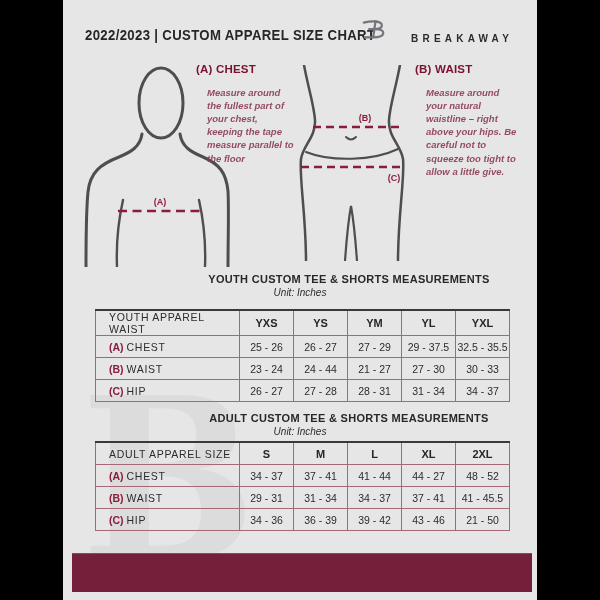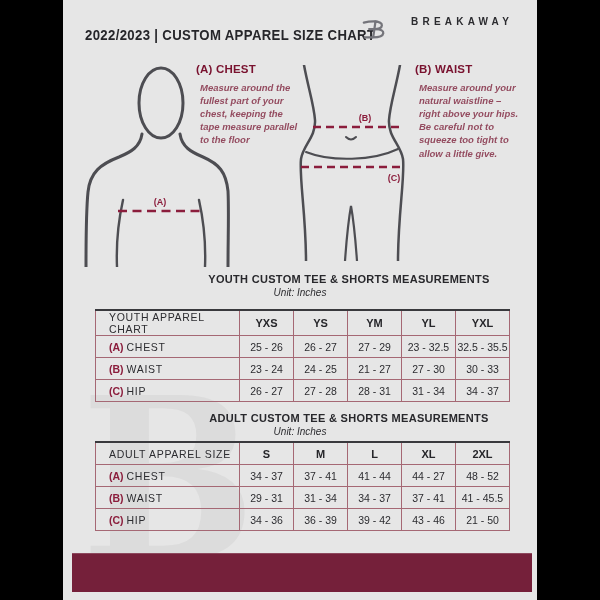--- a/index.html
+++ b/index.html
@@ -11,30 +11,30 @@
   .watermark{position:absolute;left:18px;top:368px;font-size:225px;line-height:1;
              font-family:"DejaVu Serif",serif;font-weight:bold;color:#dcdcdc;z-index:0;
              transform:scaleX(.92);transform-origin:left top;}
 
   .layer{position:absolute;inset:0;z-index:1;}
 
   
   .header-title{position:absolute;left:22px;top:26px;font-size:15.5px;font-weight:bold;
                 color:#26262a;letter-spacing:.4px;transform:scaleX(.85);transform-origin:left center;
                 white-space:nowrap;}
-  .brand{position:absolute;right:24px;top:16px;display:flex;align-items:flex-start;gap:22px;}
+  .brand{position:absolute;right:24px;top:16px;display:flex;align-items:flex-end;gap:22px;}
   .brand-text{font-size:10px;font-weight:bold;color:#2b2b2f;letter-spacing:4.2px;}
   .logo-svg{display:block;}
 
   
   .diagrams{position:absolute;left:0;top:55px;width:474px;height:215px;}
   .fig{position:absolute;}
   .guide{position:absolute;}
   .guide h3{margin:0 0 6px 0;font-size:11.5px;font-weight:bold;color:#79122f;letter-spacing:.2px;}
-  .guide p{margin:4px;font-size:9.5px;font-style:italic;color:#8d3e54;line-height:1.38;
+  .guide p{margin:11px;font-size:9.5px;font-style:italic;color:#8d3e54;line-height:1.38;
            white-space:pre-line;font-weight:bold;opacity:.92;}
   .g-chest{left:133px;top:8px;width:110px;}
   .g-waist{left:352px;top:8px;width:114px;}
   .g-hips{left:352px;top:108px;width:114px;}
   .fig-torso{left:20px;top:5px;}
   .fig-lower{left:230px;top:10px;}
   .fig text{font-size:9px;font-weight:bold;fill:#8b1d3c;font-family:"Liberation Sans",sans-serif;}
 
   
   .tbl-title{position:absolute;width:572px;text-align:center;font-size:11px;font-weight:bold;
@@ -117,41 +117,41 @@
           <p>Measure around your natural waistline – right above your hips. Be careful not to squeeze too tight to allow a little give.</p>
         </div>
 
       </div>
 
       <div class="tbl-title youth-title">YOUTH CUSTOM TEE &amp; SHORTS MEASUREMENTS</div>
       <div class="tbl-unit youth-unit">Unit: Inches</div>
       <table class="size-table youth-table">
           <thead>
             <tr>
-              <td class="label-col">YOUTH APPAREL CHART</td>
+              <td class="label-col">YOUTH APPAREL WAIST</td>
               <th>YXS</th>
               <th>YS</th>
               <th>YM</th>
               <th>YL</th>
               <th>YXL</th>
             </tr>
           </thead>
           <tbody>
             <tr>
               <td class="label-col"><b class="key">(A)</b>CHEST</td>
               <td>25 - 26</td>
               <td>26 - 27</td>
               <td>27 - 29</td>
-              <td>23 - 32.5</td>
+              <td>29 - 37.5</td>
               <td>32.5 - 35.5</td>
             </tr>
             <tr>
               <td class="label-col"><b class="key">(B)</b>WAIST</td>
               <td>23 - 24</td>
-              <td>24 - 25</td>
+              <td>24 - 44</td>
               <td>21 - 27</td>
               <td>27 - 30</td>
               <td>30 - 33</td>
             </tr>
             <tr>
               <td class="label-col"><b class="key">(C)</b>HIP</td>
               <td>26 - 27</td>
               <td>27 - 28</td>
               <td>28 - 31</td>
               <td>31 - 34</td>

